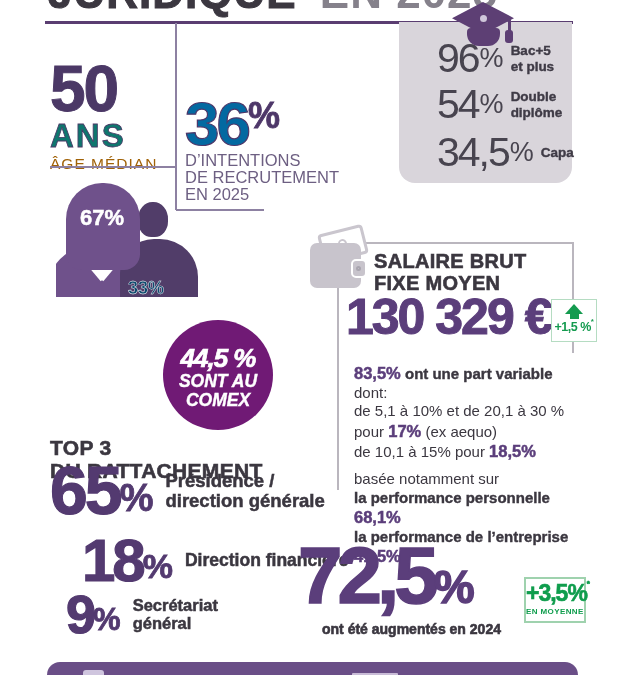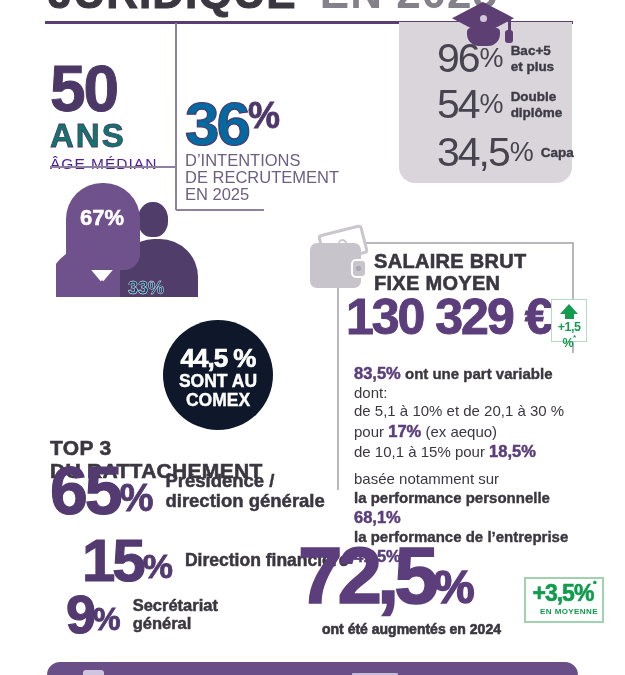--- a/index.html
+++ b/index.html
@@ -36,21 +36,21 @@
   .edu-pct { font-size:27px; font-weight:400; color:#48444f; line-height:1; margin-left:1px; }
   .edu-label { font-size:13.5px; font-weight:700; color:#3f3b46; line-height:1.12; margin-left:7px;
                -webkit-text-stroke:0.4px #3f3b46; }
 
   
   .age { position:absolute; left:50px; top:60px; width:122px; text-align:left; }
   .age-num  { font-size:64px; font-weight:700; color:#4b3866; line-height:0.92; letter-spacing:-2px;
               -webkit-text-stroke:1px #4b3866; }
   .age-unit { font-size:33px; font-weight:700; color:#0f766e; line-height:1; letter-spacing:2px;
               -webkit-text-stroke:0.8px #4b3866; }
-  .age-label{ font-size:15.5px; font-weight:400; color:#4c1d95; letter-spacing:1px; margin-top:3px; white-space:nowrap; }
+  .age-label{ font-size:15.5px; font-weight:400; color:#a16207; letter-spacing:1px; margin-top:3px; white-space:nowrap; }
 
   
   .rule-left  { position:absolute; left:50px;  top:166px; width:125px; height:1.5px; background:#8d81a2; }
   .rule-vert  { position:absolute; left:175px; top:23px;  width:1.5px; height:187px; background:#8d81a2; }
   .rule-right { position:absolute; left:176px; top:209px; width:88px;  height:1.5px; background:#8d81a2; }
 
   
   .rec { position:absolute; left:185px; top:96px; }
   .rec-top { display:flex; align-items:flex-start; }
   .rec-num { font-size:62px; font-weight:700; color:#0369a1; line-height:0.9; letter-spacing:-3px;
@@ -73,21 +73,21 @@
             border-radius:48% 48% 44% 44%; z-index:3; }
   .pct-male { position:absolute; left:72px; top:95px; font-size:18px; font-weight:700; color:#0c4a6e; z-index:4;
               -webkit-text-stroke:0.4px #fff; }
   .hair { position:absolute; left:10px; top:0; width:74px; height:87px; background:#6f518b;
           border-radius:36px 36px 16px 16px; z-index:5; }
   .pct-female { position:absolute; left:24px; top:22px; font-size:22px; font-weight:700; color:#fff; z-index:6;
                 -webkit-text-stroke:0.5px #fff; }
 
   
   .comex { position:absolute; left:163px; top:320px; width:110px; height:110px; border-radius:50%;
-           background:#0f172a; color:#fff; text-align:center; padding-top:24px; line-height:1.08; }
+           background:#701a75; color:#fff; text-align:center; padding-top:24px; line-height:1.08;font-style:italic; }
   .comex-val { font-size:26px; font-weight:700; letter-spacing:-1px; -webkit-text-stroke:0.7px #fff; }
   .comex-l   { font-size:17.5px; font-weight:700; -webkit-text-stroke:0.4px #fff; }
 
   
   .fr-top   { position:absolute; left:366px; top:242px; width:207px; height:1.5px; background:#bab6be; }
   .fr-right { position:absolute; left:572px; top:242px; width:1.5px; height:111px; background:#bab6be; }
   .fr-left  { position:absolute; left:337px; top:283px; width:1.5px; height:207px; background:#bab6be; }
 
   .wallet { position:absolute; left:310px; top:230px; width:62px; height:62px; z-index:2; }
   .note     { position:absolute; left:10px; top:-1px; width:46px; height:30px; background:#fff;
@@ -97,21 +97,21 @@
   .wallet-body  { position:absolute; left:0; top:13px; width:51px; height:45px; background:#c8c4cc; border-radius:7px; }
   .wallet-clasp { position:absolute; left:41px; top:29px; width:16px; height:19px; background:#c8c4cc;
                   border:2px solid #ffffff; border-radius:5px; }
   .clasp-dot    { position:absolute; left:46px; top:36px; width:5px; height:5px; border:2px solid #a9a5af; border-radius:50%; }
 
   .sal-h { position:absolute; left:374px; top:251px; font-size:20px; font-weight:700; color:#3b3740;
            line-height:1.08; letter-spacing:0.3px; -webkit-text-stroke:0.6px #3b3740; }
   .sal-amt { position:absolute; left:346px; top:292px; font-size:50px; font-weight:700; color:#5b3e7b;
              letter-spacing:-2px; line-height:1; -webkit-text-stroke:1px #5b3e7b; white-space:nowrap; }
 
-  .badge1 { position:absolute; left:551px; top:299px; width:36px; height:43px; background:#fff;
+  .badge1 { position:absolute; left:551px; top:299px; width:46px; height:43px; background:#fff;
             border:1.5px solid #b5dcc2; text-align:center; }
   .arrow-up { width:0; height:0; border-left:9px solid transparent; border-right:9px solid transparent;
               border-bottom:10px solid #149b4f; margin:4px auto 0; }
   .arrow-stem { width:9px; height:5px; background:#149b4f; margin:0 auto; }
   .badge1-text { font-size:12.5px; font-weight:700; color:#149b4f; letter-spacing:-0.5px; line-height:1.3; }
   .sup-star { font-size:8px; vertical-align:top; position:relative; top:-2px; }
 
   
   .var { position:absolute; left:354px; top:363px; width:235px; font-size:15px; color:#3b3740; line-height:1.24; }
   .var p { margin:0; }
@@ -131,25 +131,25 @@
   .t3-i2 { left:82px; top:535px; } .t3-i2 .t3-num{font-size:60px;} .t3-i2 .t3-pct{font-size:34px;}
   .t3-i2 .t3-label{font-size:17.5px;}
   .t3-i3 { left:66px; top:592px; } .t3-i3 .t3-num{font-size:54px;} .t3-i3 .t3-pct{font-size:31px;}
   .t3-i3 .t3-label{font-size:16.5px;}
 
   
   .raise-num { position:absolute; left:298px; top:536px; font-weight:700; color:#5b3e7b;
                letter-spacing:-5px; line-height:1; white-space:nowrap; -webkit-text-stroke:1.5px #5b3e7b; }
   .raise-val { font-size:80px; }
   .raise-pct { font-size:46px; letter-spacing:-1px; }
-  .badge2 { position:absolute; left:524px; top:577px; width:80px; height:46px; background:#fff;
-            border:2px solid #9fd2ae; text-align:center; padding-top:3px; }
+  .badge2 { position:absolute; left:524px; top:577px; width:62px; height:46px; background:#fff;
+            border:2px solid #9fd2ae; text-align:left; padding-top:3px; }
   .badge2-val { font-size:23px; font-weight:700; color:#0f9d4d; letter-spacing:-1px; line-height:1;
                 -webkit-text-stroke:0.6px #0f9d4d; }
-  .badge2-sub { font-size:8px; font-weight:700; color:#0f9d4d; letter-spacing:0.4px; margin-top:2px;margin-left:10px; }
+  .badge2-sub { font-size:8px; font-weight:700; color:#0f9d4d; letter-spacing:0.4px; margin-top:2px; }
   .raise-cap { position:absolute; left:322px; top:621px; font-size:14px; font-weight:700; color:#3b3740;
                -webkit-text-stroke:0.6px #3b3740; }
 
   
   .band { position:absolute; left:47px; top:662px; width:531px; height:24px; background:#6a4e87;
           border-radius:13px 13px 0 0; }
   .band-icon { position:absolute; left:36px; top:8px; width:21px; height:14px; background:#cfc5de; border-radius:3px; }
   .band-hint { position:absolute; left:305px; top:11px; width:46px; height:3px;
                background:rgba(233,226,242,0.75); border-radius:1px; }
 </style>
@@ -280,21 +280,21 @@
 
   <div class="t3-item t3-i1">
     <span class="t3-num">65</span>
     <span class="t3-pct">%</span>
     <span class="t3-label">
       <span>Présidence /</span><br>
       <span>direction générale</span>
     </span>
   </div>
   <div class="t3-item t3-i2">
-    <span class="t3-num">15</span>
+    <span class="t3-num">18</span>
     <span class="t3-pct">%</span>
     <span class="t3-label">
       <span>Direction financière</span><br>
     </span>
   </div>
   <div class="t3-item t3-i3">
     <span class="t3-num">9</span>
     <span class="t3-pct">%</span>
     <span class="t3-label">
       <span>Secrétariat</span><br>

